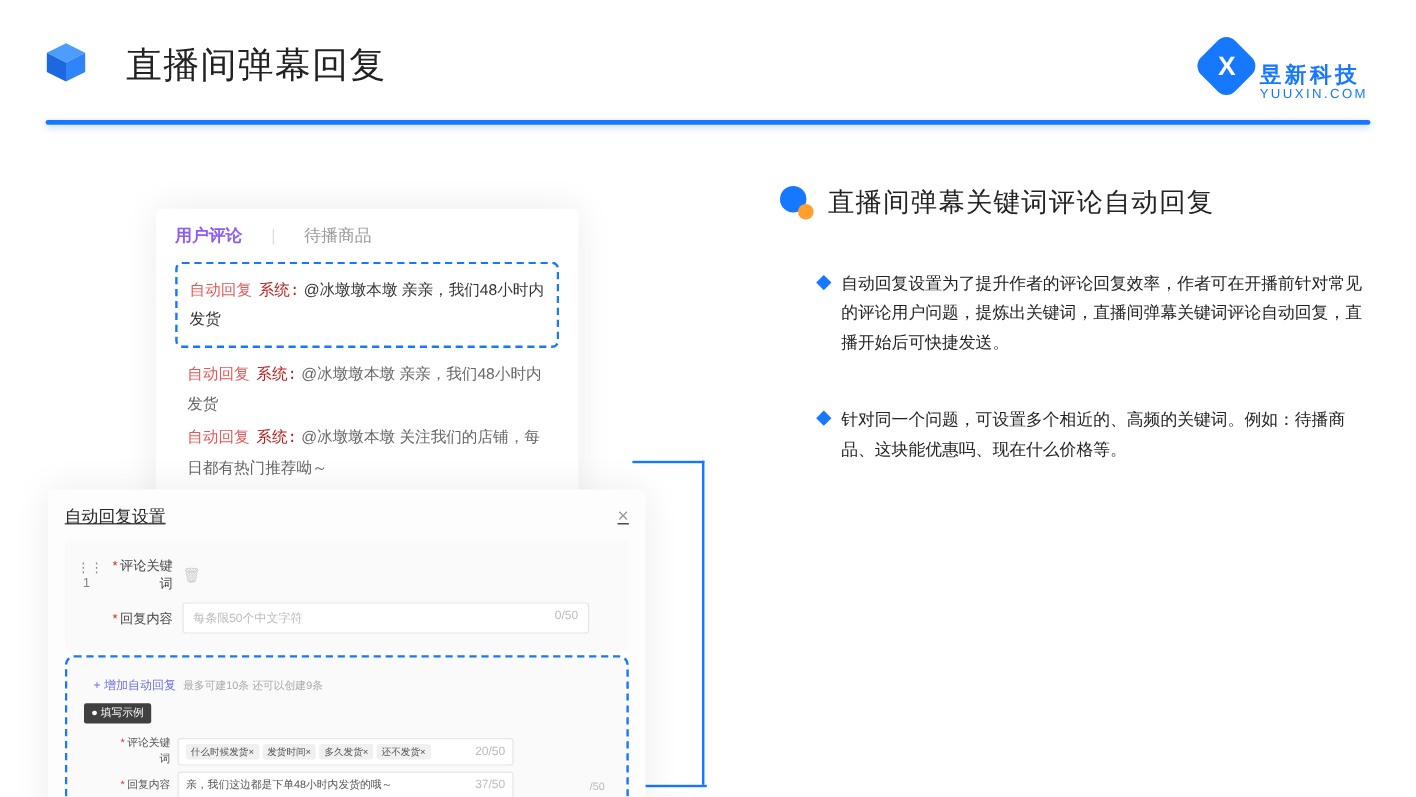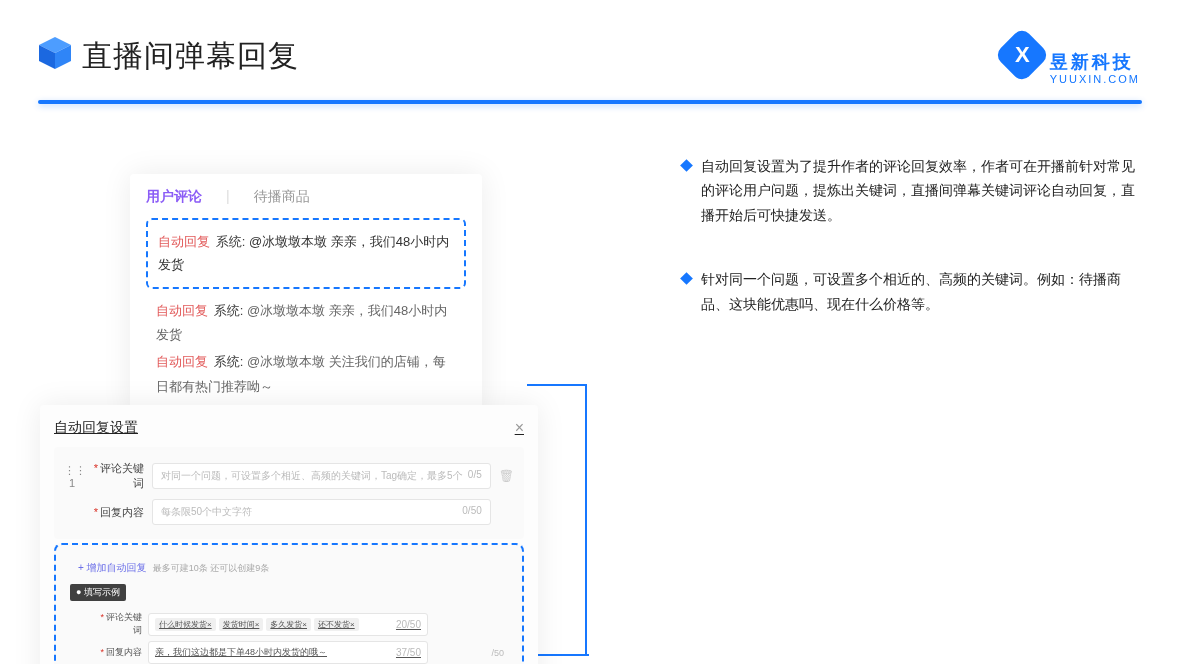--- a/index.html
+++ b/index.html
@@ -10,21 +10,21 @@
     font-family: "Microsoft YaHei", "PingFang SC", sans-serif;
     position: relative;
     overflow: hidden;
   }
   .header {
     display: flex;
     align-items: center;
     justify-content: space-between;
     padding: 25px 40px 15px 35px;
   }
-  .header-left { display: flex; align-items: flex-end; gap: 7px; }
+  .header-left { display: flex; align-items: center; gap: 30px; }
   .cube-icon svg { width: 40px; height: 40px; }
   .title { font-size: 30px; font-weight: 500; color: #222; letter-spacing: 1px; }
   .logo-right { display: flex; align-items: center; gap: 8px; }
   .logo-x {
     width: 40px; height: 40px; background: #1677ff;
     border-radius: 10px; display: flex; align-items: center; justify-content: center;
     position: relative; transform: rotate(45deg);
   }
   .logo-x span {
     transform: rotate(-45deg); color: #fff; font-weight: bold; font-size: 22px;
@@ -68,21 +68,21 @@
   .tab-inactive { color: #999; }
   .comment-box {
     border: 2px dashed #1677ff;
     border-radius: 6px;
     padding: 10px 10px;
     margin-bottom: 10px;
     position: relative;
   }
   .comment-line { font-size: 13px; line-height: 1.8; color: #333; }
   .tag-auto { color: #e25a5a; font-weight: 500; margin-right: 2px; }
-  .sys { color: #404040; }
+  .sys { color: #b91c1c; font-family: Liberation Mono, monospace; }
   .comment-below { padding: 0 10px; font-size: 13px; line-height: 1.9; color: #666; }
   .comment-below .row { margin-bottom: 2px; }
 
   .panel-settings {
     width: 498px;
     margin-top: -10px;
     margin-left: 0;
     background: #fdfdfd;
     box-shadow: 0 0 30px rgba(0,0,0,0.08);
     border-radius: 4px;
@@ -116,21 +116,20 @@
   .badge {
     display: inline-block; background: #404040; color: #fff;
     font-size: 9px; padding: 2px 6px; border-radius: 2px; margin-left: 6px; margin-bottom: 6px;
   }
   .ex-row { display: flex; align-items: center; gap: 6px; font-size: 9px; margin: 4px 0 4px 28px; }
   .ex-lbl { width: 50px; text-align: right; color: #555; }
   .ex-box {
     flex: 1; border: 1px solid #e5e5e5; background: #fff; border-radius: 3px;
     padding: 4px 6px; font-size: 9px; color: #555; display: flex; justify-content: space-between; align-items: center;
     max-width: 280px;
-    text-decoration: underline;
   }
   .chips { display: flex; gap: 3px; flex-wrap: wrap; }
   .chip { background: #f0f0f0; border-radius: 2px; padding: 1px 4px; font-size: 8px; color: #555; }
   .outer-counter { color: #bbb; font-size: 9px; margin-left: auto; margin-right: 10px; }
   .connector {
     position: absolute;
     top: 230px; left: 487px;
     width: 60px; height: 270px;
     border-right: 2px solid #1677ff;
     border-top: 2px solid #1677ff;
@@ -221,24 +220,20 @@
     <div class="panel-settings">
       <div class="settings-header">
         <span>自动回复设置</span>
         <span class="close-x">×</span>
       </div>
 
       <div class="form-block">
       <div class="form-row">
         <span class="idx">⋮⋮ <span>1</span></span>
         <span class="lbl"><span class="dot-req">*</span><span>评论关键词</span></span>
-        <div class="input-fake">
-          <span>对同一个问题，可设置多个相近、高频的关键词，Tag确定，最多5个</span>
-          <span class="counter">0/5</span>
-        </div>
         <span class="trash">🗑</span>
       </div>
       <div class="form-row">
         <span class="idx"></span>
         <span class="lbl"><span class="dot-req">*</span><span>回复内容</span></span>
         <div class="input-fake">
           <span>每条限50个中文字符</span>
           <span class="counter">0/50</span>
         </div>
         <span class="trash" style="visibility:hidden">🗑</span>
@@ -270,20 +265,27 @@
             <span class="counter">37/50</span>
           </div>
           <span class="outer-counter">/50</span>
         </div>
       </div>
     </div>
 
   </div>
 
   <div class="right-col">
+    <div class="section-title-row">
+      <div class="bubble-icon">
+        <div class="b1"></div>
+          <div class="b2"></div>
+      </div>
+      <span class="section-title">直播间弹幕关键词评论自动回复</span>
+    </div>
     <div class="bullet-item">
       <div class="dia"></div>
       <span>自动回复设置为了提升作者的评论回复效率，作者可在开播前针对常见的评论用户问题，提炼出关键词，直播间弹幕关键词评论自动回复，直播开始后可快捷发送。</span>
     </div>
     <div class="bullet-item">
       <div class="dia"></div>
       <span>针对同一个问题，可设置多个相近的、高频的关键词。例如：待播商品、这块能优惠吗、现在什么价格等。</span>
     </div>
   </div>
 </div>

